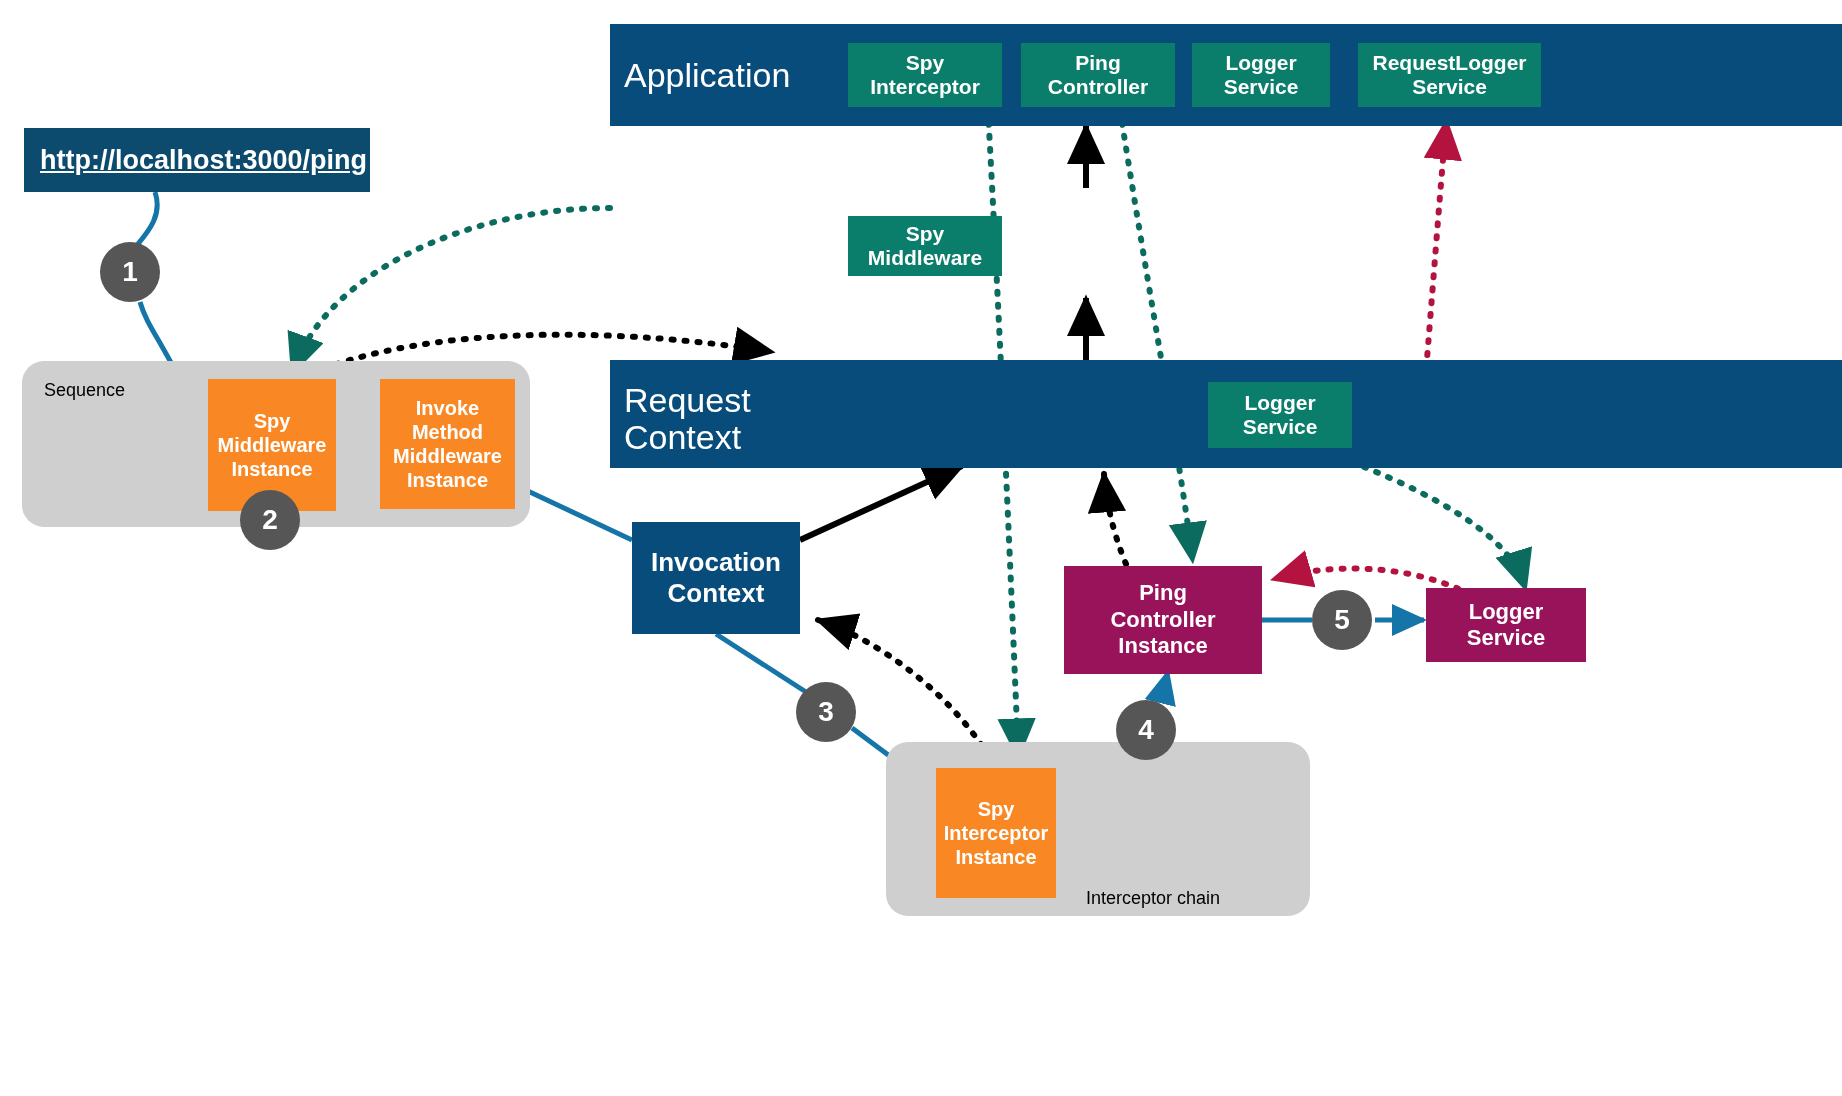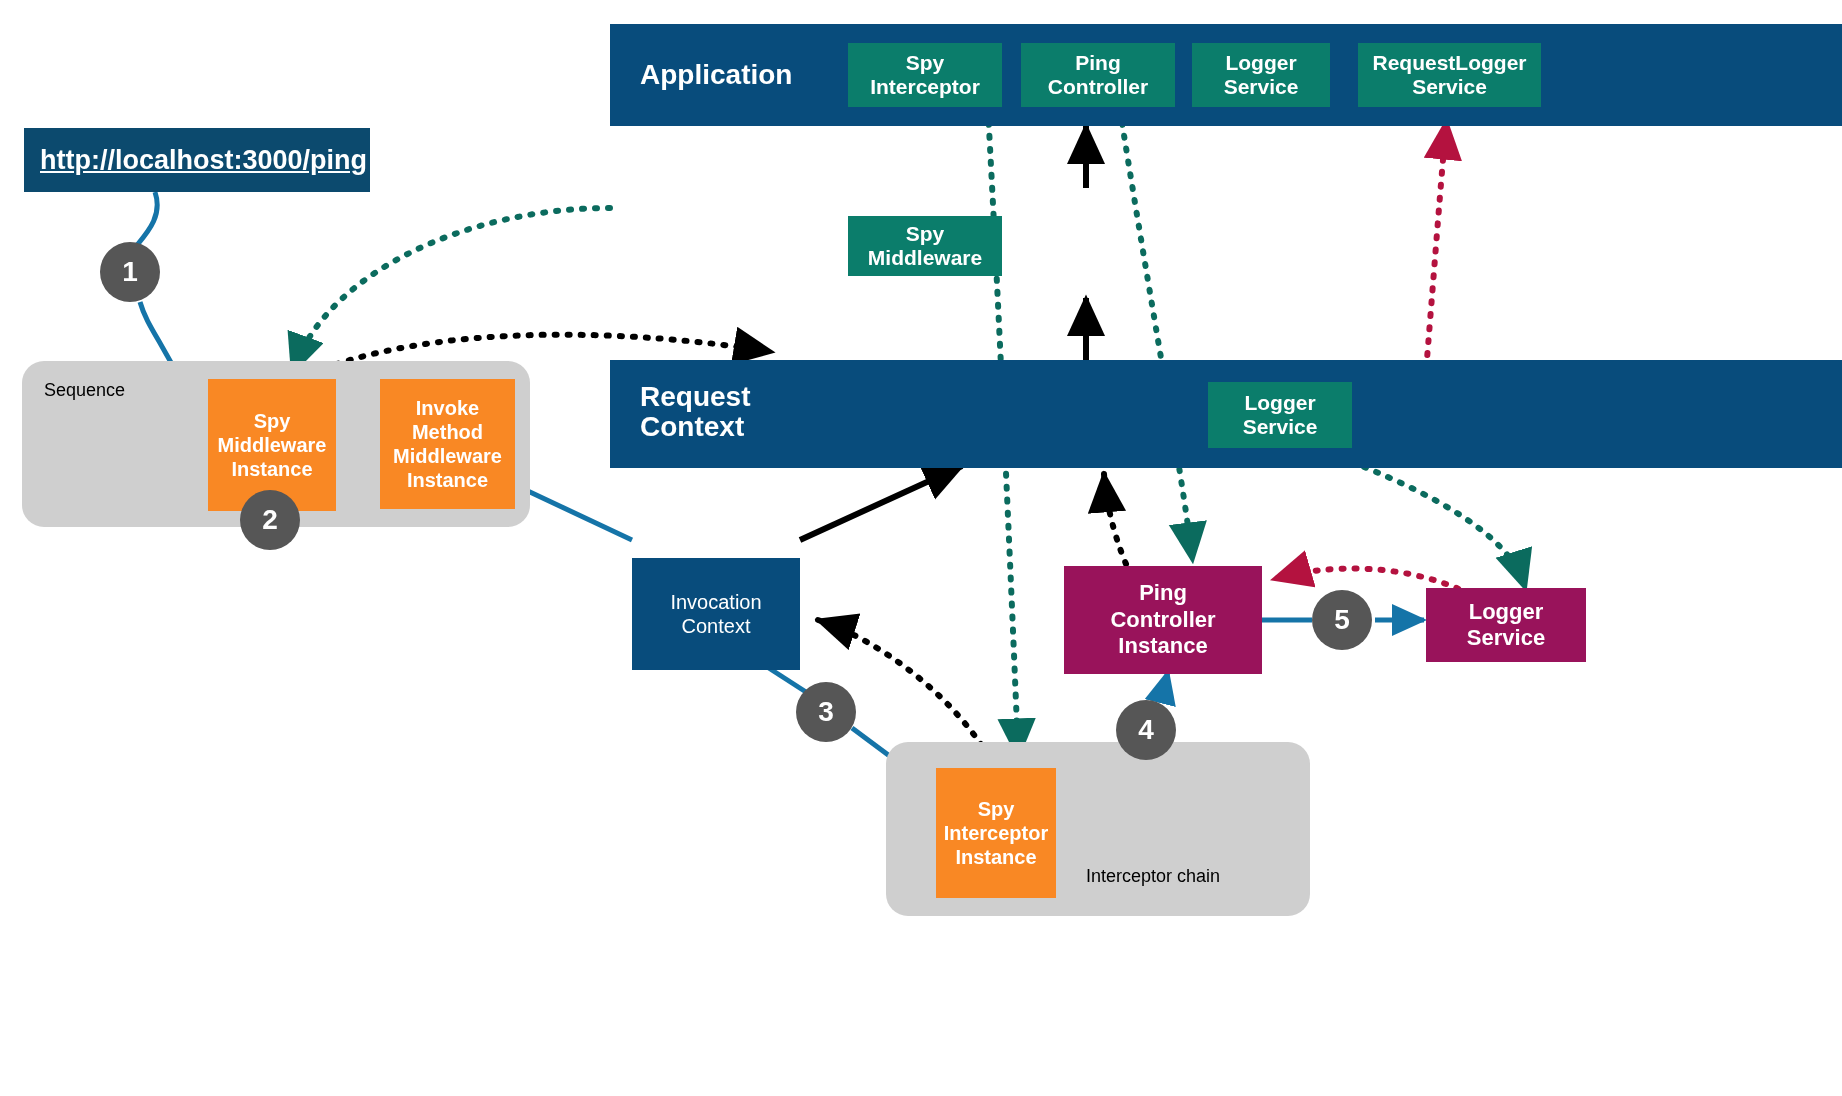--- a/index.html
+++ b/index.html
@@ -1,25 +1,25 @@
 <!DOCTYPE html>
 <html><head>
 <meta charset="utf-8">
 <style>
   html,body{margin:0;padding:0;background:#ffffff;}
   body{font-family:"Liberation Sans",sans-serif;}
   #stage{position:relative;width:1842px;height:1096px;overflow:hidden;background:#fff;}
   #wires{position:absolute;left:0;top:0;width:1842px;height:1096px;pointer-events:none;}
 
   .band{position:absolute;background:#084c7c;color:#fff;display:flex;align-items:center;}
-  .band .band-title{position:absolute;left:30px;font-size:28px;line-height:1.08;font-weight:700;color:#fff;white-space:pre-line;}
+  .band .band-title{position:absolute;left:14px;font-size:34px;line-height:1.08;font-weight:400;color:#fff;white-space:pre-line;}
 
   .teal-box{position:absolute;background:#0b7d6b;color:#fff;display:flex;align-items:center;justify-content:center;text-align:center;font-size:21px;line-height:1.15;font-weight:700;white-space:pre-line;}
   .orange-box{position:absolute;background:#f98824;color:#fff;display:flex;align-items:center;justify-content:center;text-align:center;font-size:20px;line-height:1.2;font-weight:700;white-space:pre-line;}
-  .navy-box{position:absolute;background:#084c7c;color:#fff;display:flex;align-items:center;justify-content:center;text-align:center;font-size:20px;line-height:1.2;font-weight:400;white-space:pre-line;margin-top:36px;}
+  .navy-box{position:absolute;background:#084c7c;color:#fff;display:flex;align-items:center;justify-content:center;text-align:center;font-size:26px;line-height:1.2;font-weight:700;white-space:pre-line;}
   .maroon-box{position:absolute;background:#99135b;color:#fff;display:flex;align-items:center;justify-content:center;text-align:center;font-size:22px;line-height:1.2;font-weight:700;white-space:pre-line;}
   .group-box{position:absolute;background:#cfcfcf;border-radius:22px;}
   .group-label{position:absolute;color:#000;font-size:18px;font-weight:400;}
   .url-box{position:absolute;background:#0c4a6e;color:#fff;display:flex;align-items:center;padding-left:16px;font-size:27px;font-weight:700;box-sizing:border-box;}
   .url-box span{text-decoration:underline;}
   .step{position:absolute;width:60px;height:60px;border-radius:50%;background:#565656;color:#fff;display:flex;align-items:center;justify-content:center;font-size:28px;font-weight:700;}
 </style>
 </head>
 <body>
 
@@ -118,21 +118,21 @@
 Instance</div>
 
   <div class="url-box" style="left:24px;top:128px;width:346px;height:64px;">
     <span>http://localhost:3000/ping</span>
   </div>
 
   <div class="navy-box" style="left:632px;top:522px;width:168px;height:112px;">Invocation
 Context</div>
 
   <div class="group-box" style="left:886px;top:742px;width:424px;height:174px;"></div>
-  <div class="group-label" style="left:1086px;top:866px;">Interceptor chain</div>
+  <div class="group-label" style="left:1086px;top:888px;">Interceptor chain</div>
   <div class="orange-box" style="left:936px;top:768px;width:120px;height:130px;">Spy
 Interceptor
 Instance</div>
 
   <div class="maroon-box" style="left:1064px;top:566px;width:198px;height:108px;">Ping
 Controller
 Instance</div>
   <div class="maroon-box" style="left:1426px;top:588px;width:160px;height:74px;">Logger
 Service</div>
 

